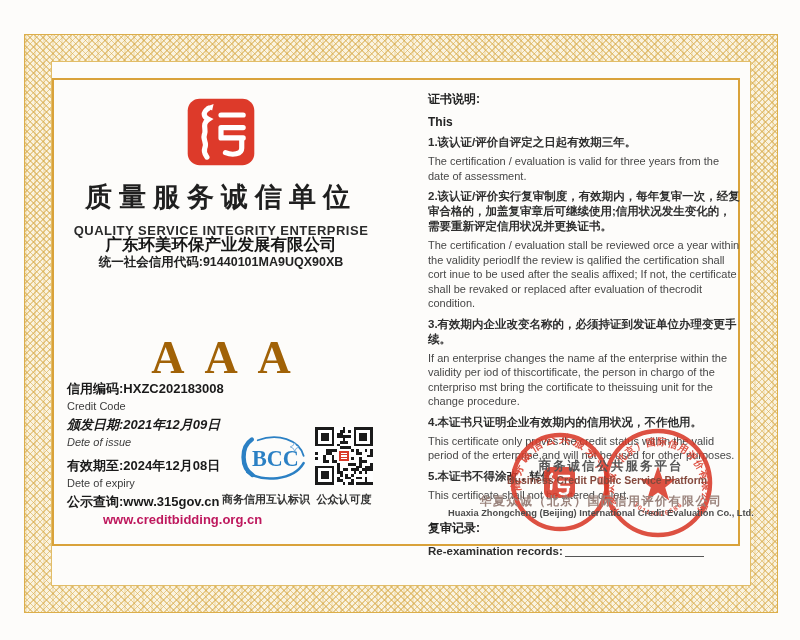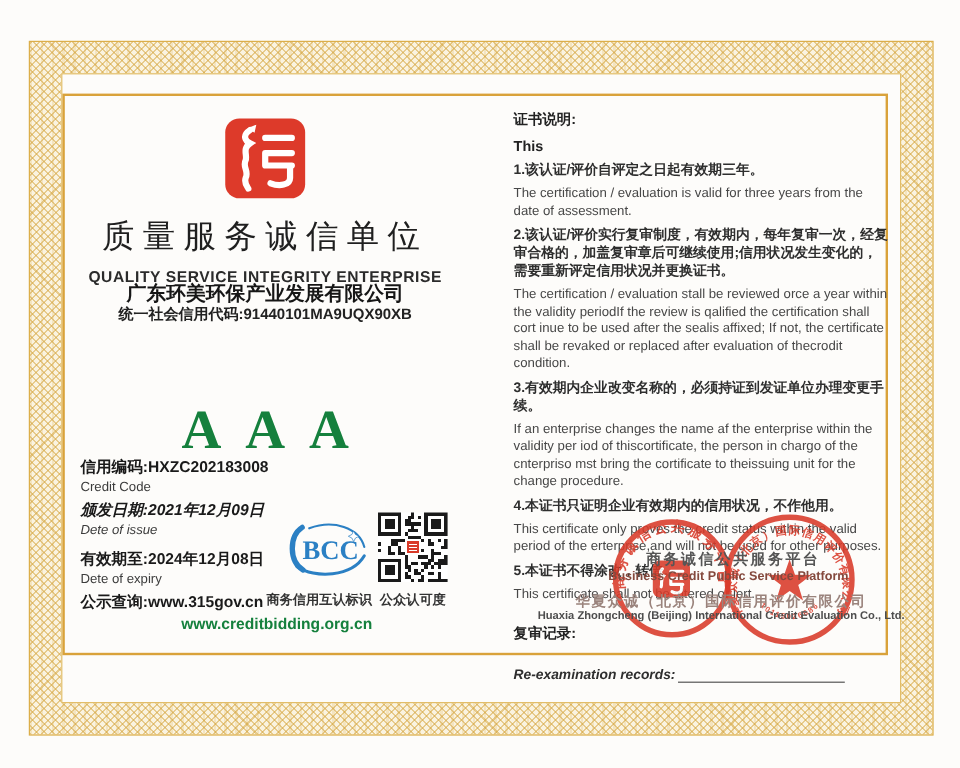--- a/index.html
+++ b/index.html
@@ -16,51 +16,51 @@
       repeating-linear-gradient(90deg,  rgba(226,188,106,.28) 0 2px,  rgba(255,255,255,0) 2px 9px),
       #faf3e0; }
   .band-inner { position:absolute; left:26px; top:26px; right:26px; bottom:26px;
     background:#fdfcfa; border:1px solid #e2bd68; }
   .inner-frame { position:absolute; left:52px; top:78px; width:688px; height:468px;
     border:2px solid #d9a23a; }
 
   
   .lc { position:absolute; color:#1c1c1c; }
   .logo { left:184px; top:95px; width:74px; height:74px; }
-  .cert-title { left:60px; top:179px; width:322px; text-align:center; font-size:27px; font-weight:normal;
+  .cert-title { left:60px; top:179px; width:322px; text-align:center; font-size:27px; font-weight:bold;
     letter-spacing:7px; color:#1f1f1f; }
   .cert-subtitle { left:60px; top:223px; width:322px; text-align:center; font-size:13px; font-weight:bold;
     letter-spacing:.5px; color:#2b2b2b; }
   .company { left:60px; top:234px; width:322px; text-align:center; font-size:16.5px; font-weight:bold; color:#161616; }
   .uscc { left:60px; top:254px; width:322px; text-align:center; font-size:12.5px; font-weight:bold; color:#222; }
   .para { left:66px; top:278px; width:318px; font-size:13px; font-weight:bold; color:#111;
     line-height:20.5px; text-indent:26px; text-align:justify; }
   .grade { left:60px; top:331px; width:322px; text-align:center; padding-left:20px;
-    font-family:"Liberation Serif", serif; font-size:46px; font-weight:bold; letter-spacing:20px; color:#15803d; }
+    font-family:"Liberation Serif", serif; font-size:46px; font-weight:bold; letter-spacing:20px; color:#a16207; }
   .fld { position:absolute; left:67px; }
   .fld .l { font-size:13px; font-weight:bold; color:#1a1a1a; }
   .fld .s { font-size:11px; color:#3c3c3c; margin-top:2px; }
   .f1 { top:380px; } .f2 { top:416px;font-style:italic; } .f3 { top:457px; }
   .query1 { position:absolute; left:67px; top:493px; font-size:13px; font-weight:bold; color:#1a1a1a; }
-  .query2 { position:absolute; left:103px; top:512px; font-size:13px; font-weight:bold; color:#15803d;margin-left:48px; }
+  .query2 { position:absolute; left:103px; top:512px; font-size:13px; font-weight:bold; color:#be185d; }
   .bcc { position:absolute; left:237px; top:435px; width:74px; height:46px; }
   .bcc-label { position:absolute; left:222px; top:492px; width:104px; text-align:left;
     font-size:11px; font-weight:bold; color:#333; }
   .qr { position:absolute; left:315px; top:427px; width:58px; height:58px; }
   .qr-label { position:absolute; left:315px; top:492px; width:58px; text-align:center;
     font-size:11px; font-weight:bold; color:#333; }
 
   
   .rc { position:absolute; left:428px; top:91px; width:314px; }
   .nh-cn { font-size:12px; font-weight:bold; color:#222; }
   .nh-en { font-size:12px; font-weight:bold; color:#222; margin-top:7px; }
   .note-cn { font-size:11.5px; font-weight:bold; color:#2e2e2e; line-height:15px; margin-top:6px; }
   .note-en { font-size:11px; color:#474747; line-height:14.5px; margin-top:4px; }
   .reexam-cn { font-size:12px; font-weight:bold; color:#222; margin-top:18px; }
-  .reexam-en { display:flex; align-items:flex-end; margin-top:20px; font-size:11.5px; font-weight:bold; color:#2e2e2e;font-style:italic; }
+  .reexam-en { display:flex; align-items:flex-end; margin-top:8px; font-size:11.5px; font-weight:bold; color:#2e2e2e; }
   .uline { flex:1; border-bottom:1.2px solid #555; margin-left:2px; margin-right:38px; height:12px; }
 
   
   .seal { position:absolute; opacity:.88; }
   .seal-left { left:508px; top:430px; width:104px; height:104px; }
   .seal-right { left:600px; top:425px; width:116px; height:116px; }
   .iss { position:absolute; transform:translateX(-50%); white-space:nowrap; }
   .iss-pcn { left:611px; top:458px; font-size:12.5px; font-weight:bold; letter-spacing:2px; color:#565656; }
   .iss-pen { left:607px; top:474px; font-size:10.5px; font-weight:bold; color:#84493d; }
   .iss-ccn { left:601px; top:493px; font-size:12px; font-weight:bold; letter-spacing:1.5px; color:#9a837c; }

